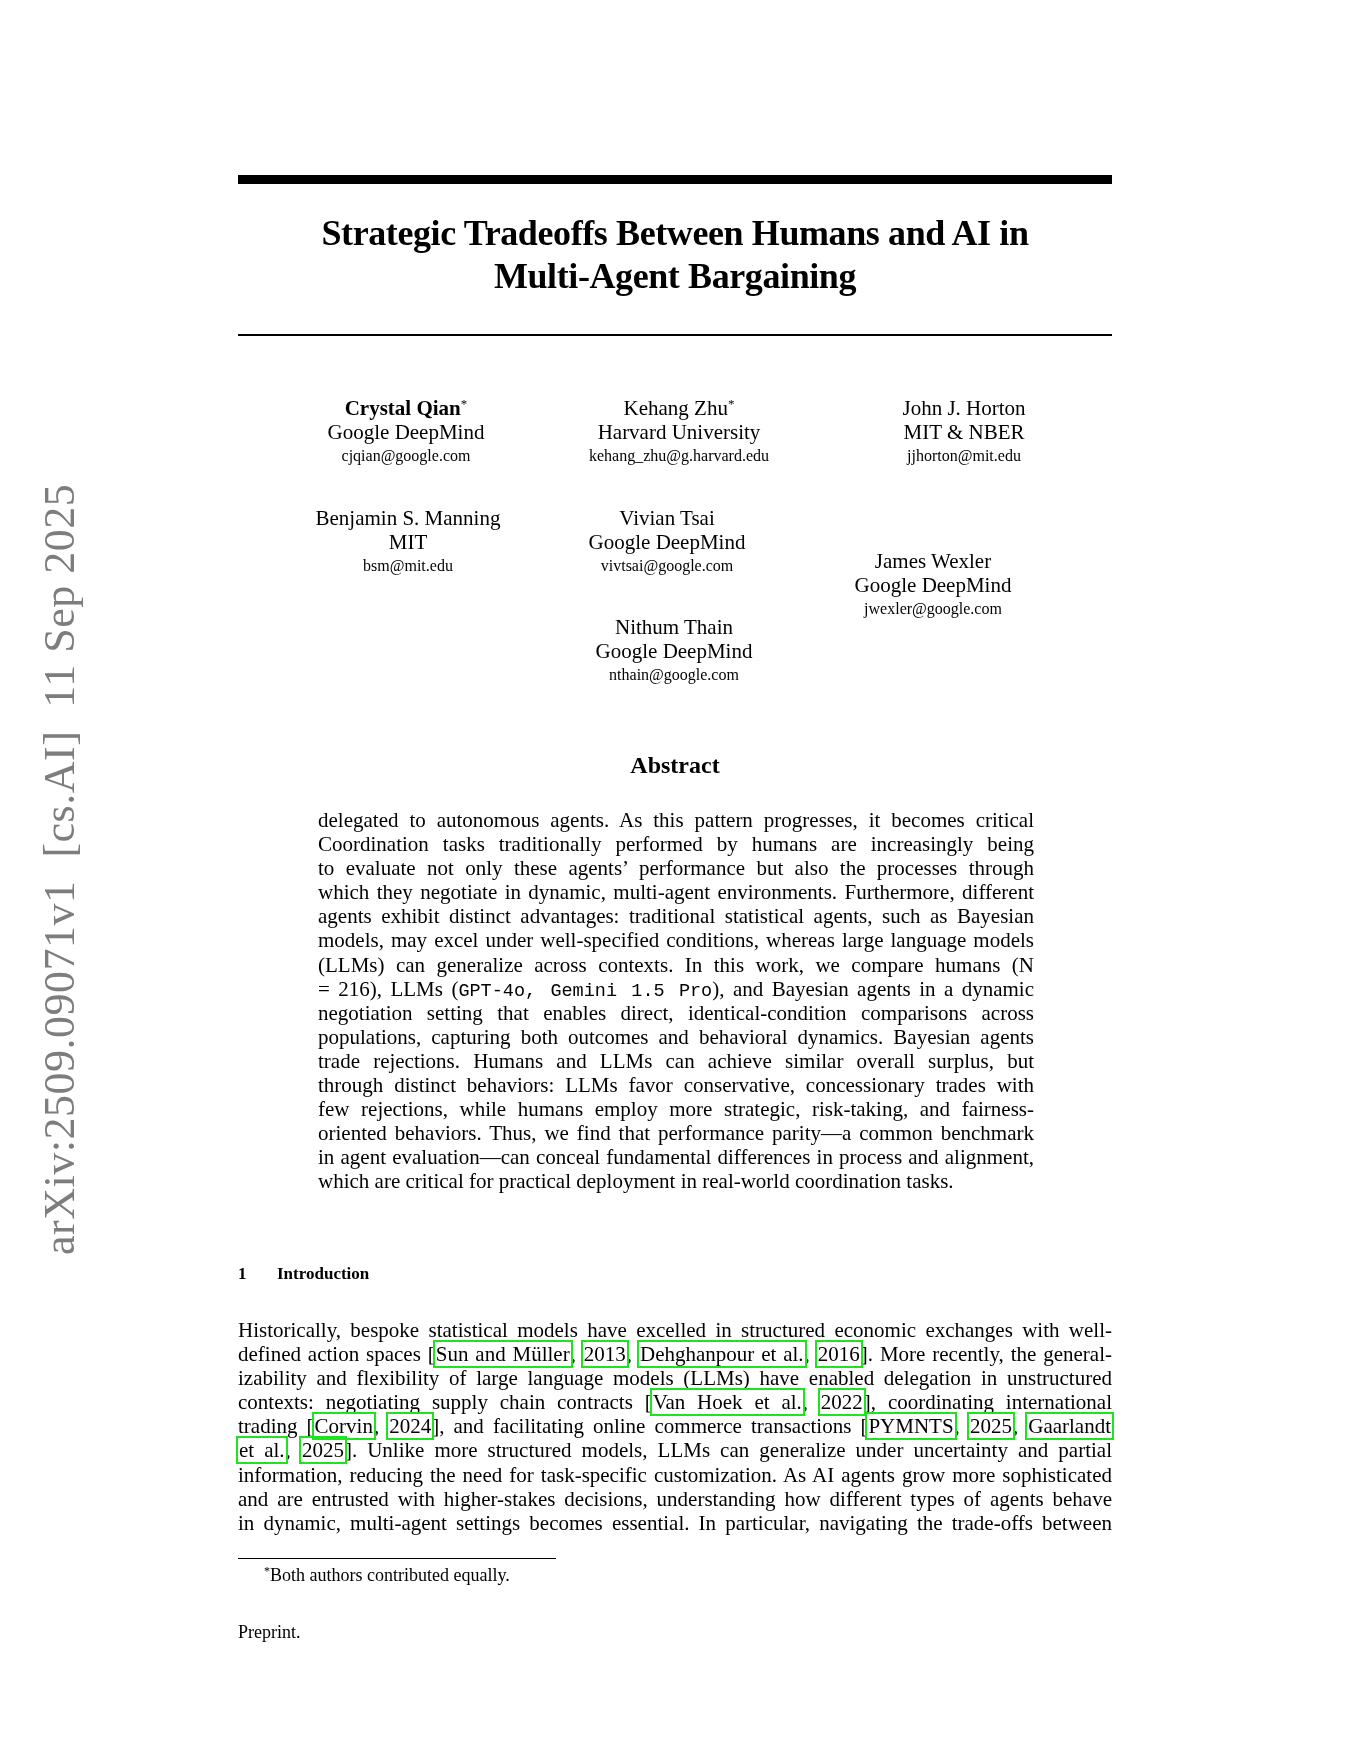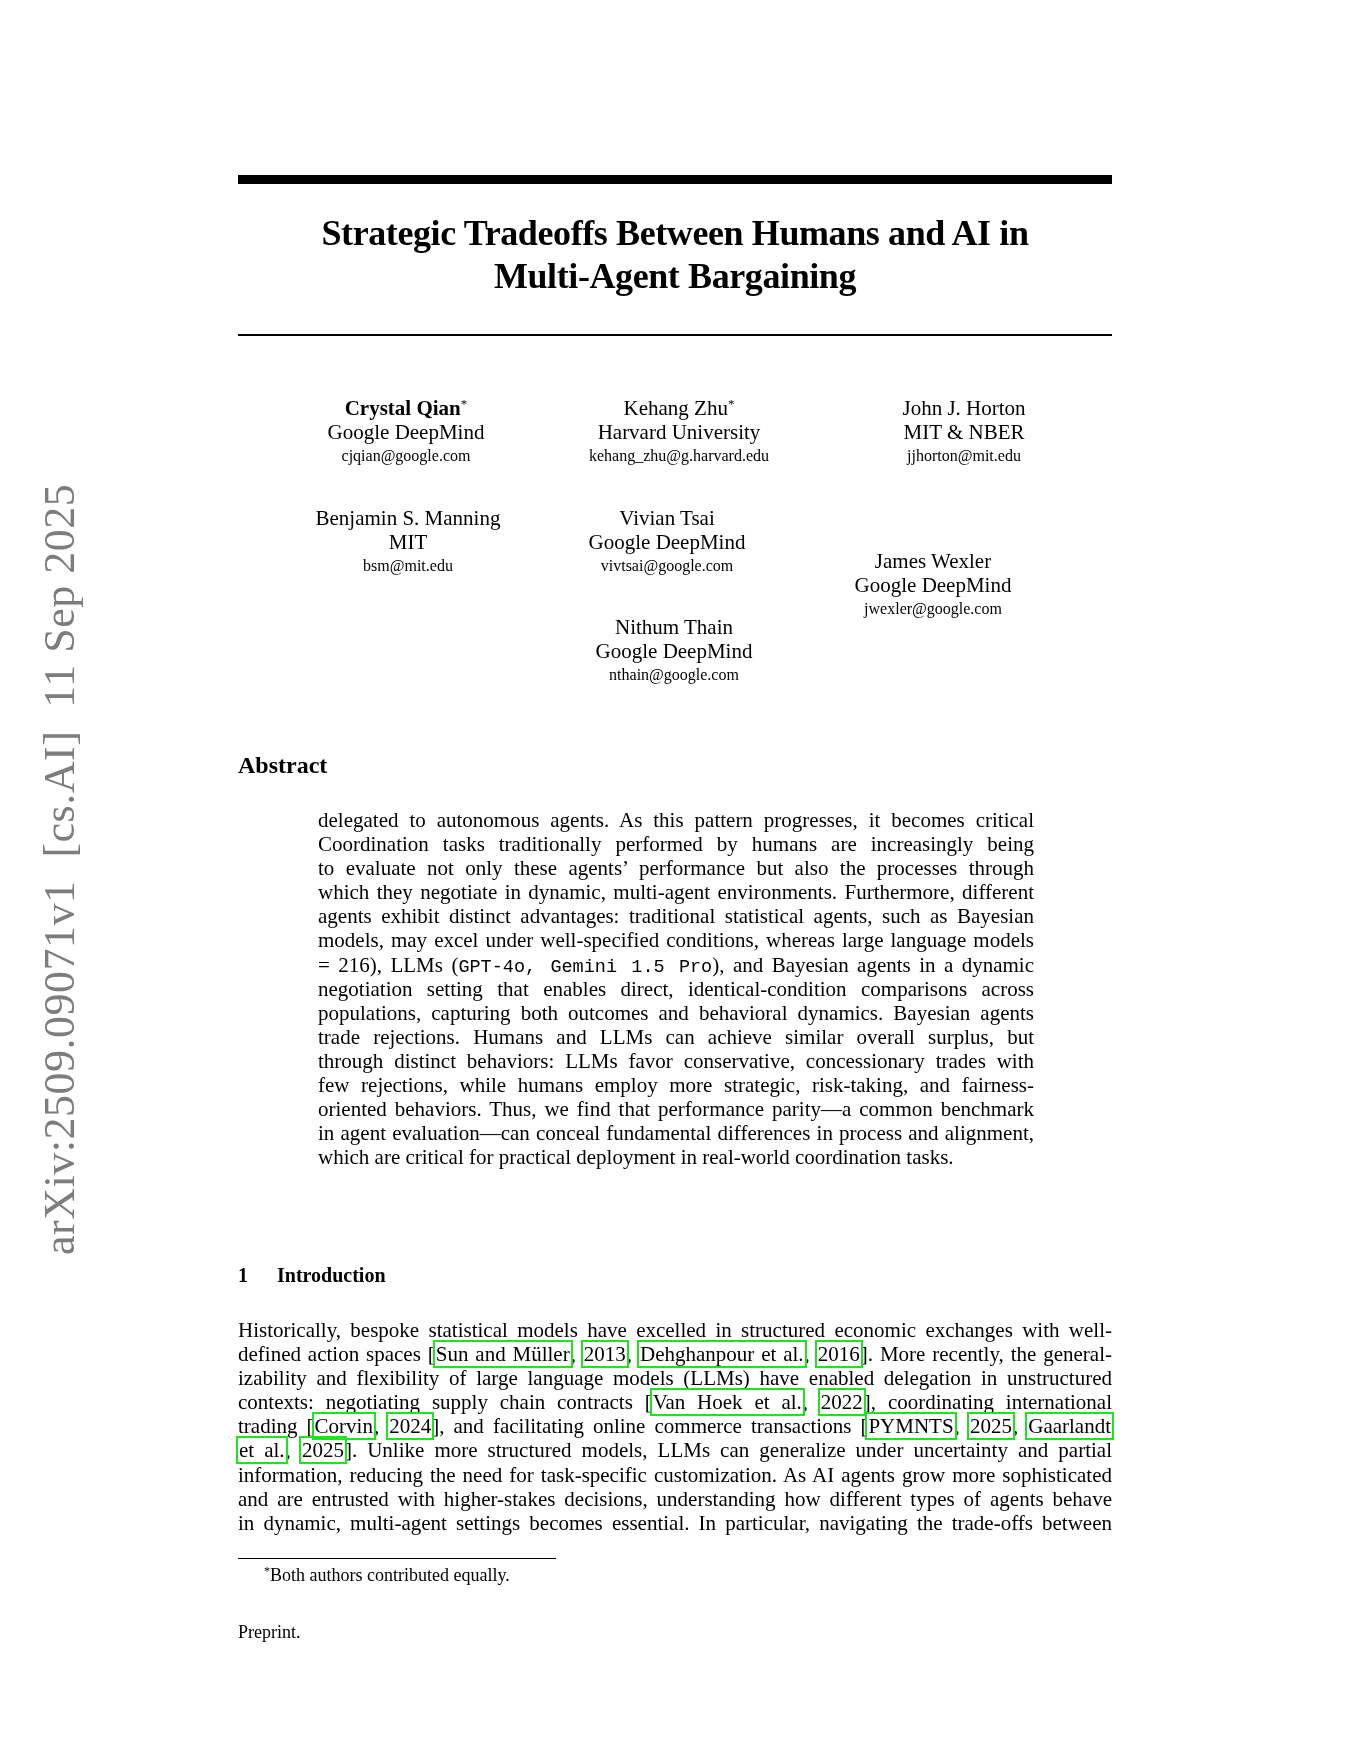--- a/index.html
+++ b/index.html
@@ -20,32 +20,32 @@
     font-weight: bold; font-size: 36px; line-height: 43px; letter-spacing: -0.4px;
   }
   .author {
     position: absolute; text-align: center; font-size: 21px; line-height: 24px; white-space: nowrap;
     transform: translateX(-50%);
   }
   .author .name.bold { font-weight: bold; }
   .author .email { font-family: Liberation Serif, serif; font-size: 16px; }
   sup { font-size: 13px; line-height: 0; vertical-align: 7px; }
   .abstract-heading {
-    position: absolute; left: 238px; top: 752px; width: 874px; text-align: left;
+    position: absolute; left: 238px; top: 752px; width: 874px; text-align: center;
     font-weight: bold; font-size: 24px;
   }
   .abstract {
     position: absolute; left: 318px; top: 808px; width: 716px;
     font-size: 21px; line-height: 24.1px; text-align: justify;
   }
   .abstract .line { display: block; text-align: justify; text-align-last: justify; white-space: nowrap; height: 24.1px; }
   .abstract .line.last { text-align-last: left; }
   .mono { font-family: "Liberation Mono", "DejaVu Sans Mono", monospace; font-size: 18.5px; }
   .section-heading {
-    position: absolute; left: 238px; top: 1264px; font-weight: bold; font-size: 20px;
+    position: absolute; left: 238px; top: 1264px; font-weight: bold; font-size: 17px;
   }
   .section-heading .num { display: inline-block; width: 39px; }
   .intro {
     position: absolute; left: 238px; top: 1318px; width: 874px;
     font-size: 21px; line-height: 24.1px;
   }
   .intro .line { display: block; text-align: justify; text-align-last: justify; white-space: nowrap; height: 24.1px; }
   .cite { outline: 2px solid #1fe31f; outline-offset: 0px; padding: 0 1px; }
   .footnote-rule { position: absolute; left: 238px; top: 1558px; width: 318px; height: 1px; background: #000; }
   .footnote { position: absolute; left: 264px; top: 1565px; font-size: 18px; }
@@ -104,20 +104,21 @@
 
 <div class="abstract-heading">Abstract</div>
 
 <div class="abstract">
   <span class="line">delegated to autonomous agents. As this pattern progresses, it becomes critical</span>
   <span class="line">Coordination tasks traditionally performed by humans are increasingly being</span>
   <span class="line">to evaluate not only these agents’ performance but also the processes through</span>
   <span class="line">which they negotiate in dynamic, multi-agent environments. Furthermore, different</span>
   <span class="line">agents exhibit distinct advantages: traditional statistical agents, such as Bayesian</span>
   <span class="line">models, may excel under well-specified conditions, whereas large language models</span>
+  <span class="line">(LLMs) can generalize across contexts. In this work, we compare humans (N</span>
   <span class="line"><span>= 216), LLMs (</span><span class="mono">GPT-4o, Gemini 1.5 Pro</span><span>), and Bayesian agents in a dynamic</span></span>
   <span class="line">negotiation setting that enables direct, identical-condition comparisons across</span>
   <span class="line">populations, capturing both outcomes and behavioral dynamics. Bayesian agents</span>
   <span class="line">trade rejections. Humans and LLMs can achieve similar overall surplus, but</span>
   <span class="line">through distinct behaviors: LLMs favor conservative, concessionary trades with</span>
   <span class="line">few rejections, while humans employ more strategic, risk-taking, and fairness-</span>
   <span class="line">oriented behaviors. Thus, we find that performance parity—a common benchmark</span>
   <span class="line">in agent evaluation—can conceal fundamental differences in process and alignment,</span>
   <span class="line last">which are critical for practical deployment in real-world coordination tasks.</span>
 </div>

